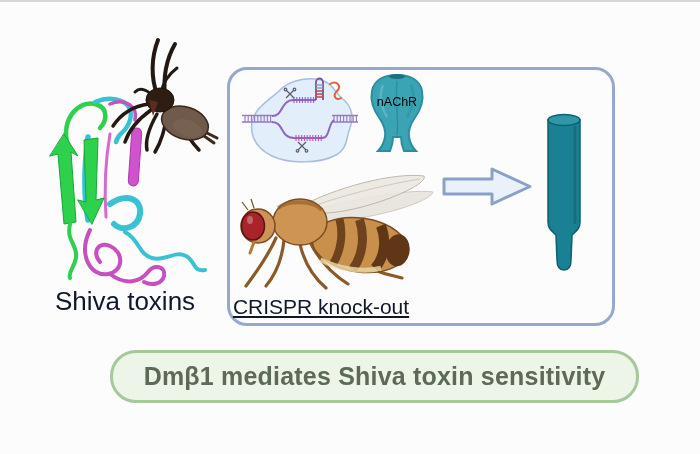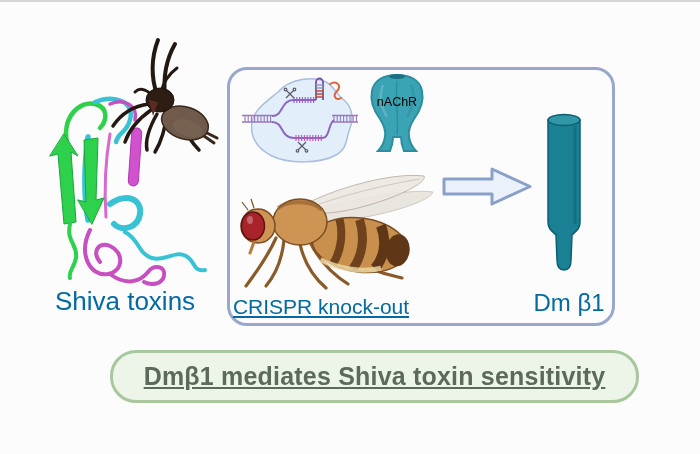--- a/index.html
+++ b/index.html
@@ -2,35 +2,35 @@
 <html><head>
 <meta charset="utf-8">
 <style>
   html,body{margin:0;padding:0;background:#ffffff;}
   .stage{
     position:relative;width:700px;height:454px;overflow:hidden;
     background:#fcfcfc;font-family:"Liberation Sans",sans-serif;
   }
   .top-edge{position:absolute;left:0;top:0;width:700px;height:2px;background:#c7cacc;opacity:.75;}
   .abs{position:absolute;}
-  .label{position:absolute;text-align:center;color:#0369a1;line-height:1.1;white-space:nowrap;}
+  .label{position:absolute;text-align:center;color:#0f172a;line-height:1.1;white-space:nowrap;}
   .shiva-label{left:30px;top:287px;width:190px;font-size:26px;}
   .crispr-label{left:226px;top:295px;width:190px;font-size:21px;text-decoration:underline;}
   .dmb1-label{left:519px;top:290px;width:100px;font-size:24px;}
   .nachr-label{left:366px;top:96px;width:62px;font-size:12.5px;color:#000000;font-weight:400;}
   .main-box{
     position:absolute;left:227px;top:67px;width:388px;height:259px;
     border:3px solid #98a8cc;border-radius:20px;box-sizing:border-box;background:transparent;
   }
   .banner{
     position:absolute;left:110px;top:350px;width:529px;height:53px;box-sizing:border-box;
     background:#edf5e9;border:3px solid #a7c89d;border-radius:26px;
     display:flex;align-items:center;justify-content:center;
   }
-  .banner-text{font-size:25px;font-weight:700;color:#5c6b59;white-space:nowrap;letter-spacing:.2px;text-decoration:underline;}
+  .banner-text{font-size:25px;font-weight:700;color:#5c6b59;white-space:nowrap;letter-spacing:.2px;}
   svg{display:block;}
 </style>
 </head>
 <body>
 
 <div class="stage">
 
   <div class="top-edge"></div>
 
   <div class="main-box"></div>
@@ -152,19 +152,18 @@
     <g stroke="#7c4d22" stroke-width="1.2">
       <path d="M20,50 L14,42 M26,48 L23,39"></path>
     </g>
     <path d="M26,82 L22,93" stroke="#b5793c" stroke-width="3" stroke-linecap="round"></path>
     <ellipse cx="25" cy="66" rx="11.5" ry="14" fill="#a8242a" stroke="#5f1115" stroke-width="1.5"></ellipse>
     <ellipse cx="22" cy="60" rx="3" ry="4" fill="#ffffff" opacity="0.3"></ellipse>
   </svg>
 
   <div class="label crispr-label">CRISPR knock-out</div>
 
-  <div class="label dmb1-label">Dm β1</div>
 
   <div class="banner">
     <span class="banner-text">Dmβ1 mediates Shiva toxin sensitivity</span>
   </div>
 
 </div>
 
 </body></html>

